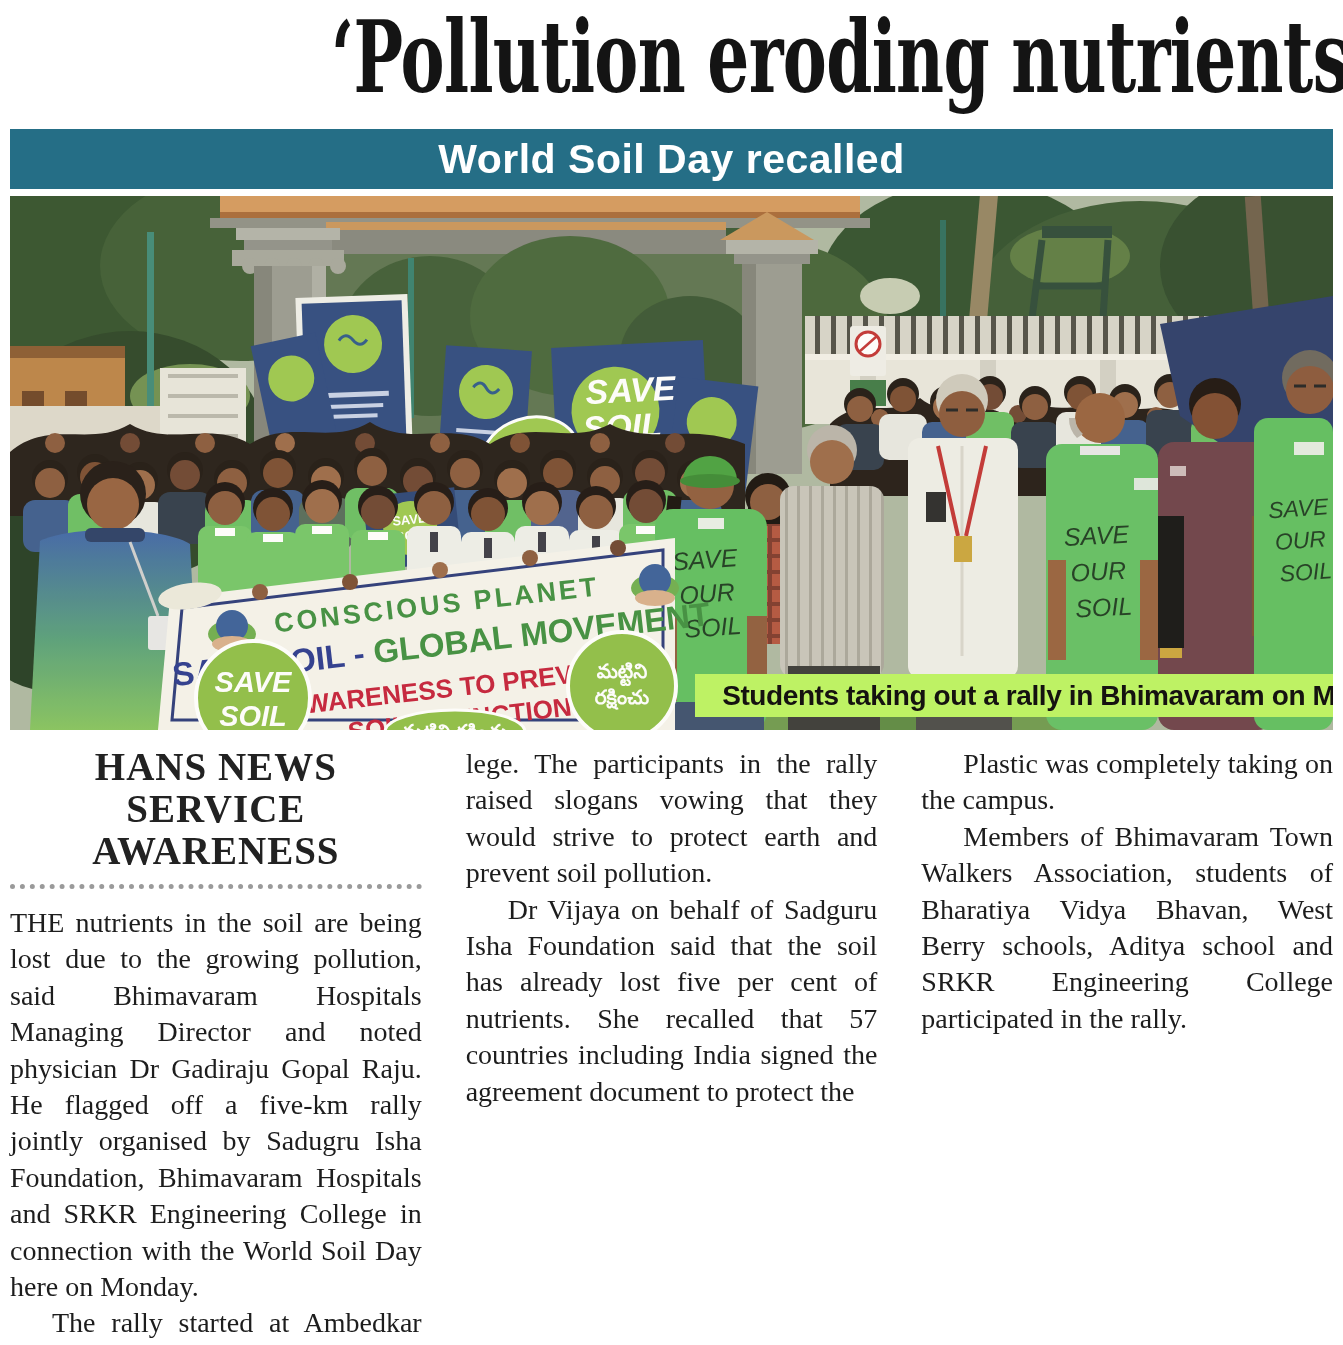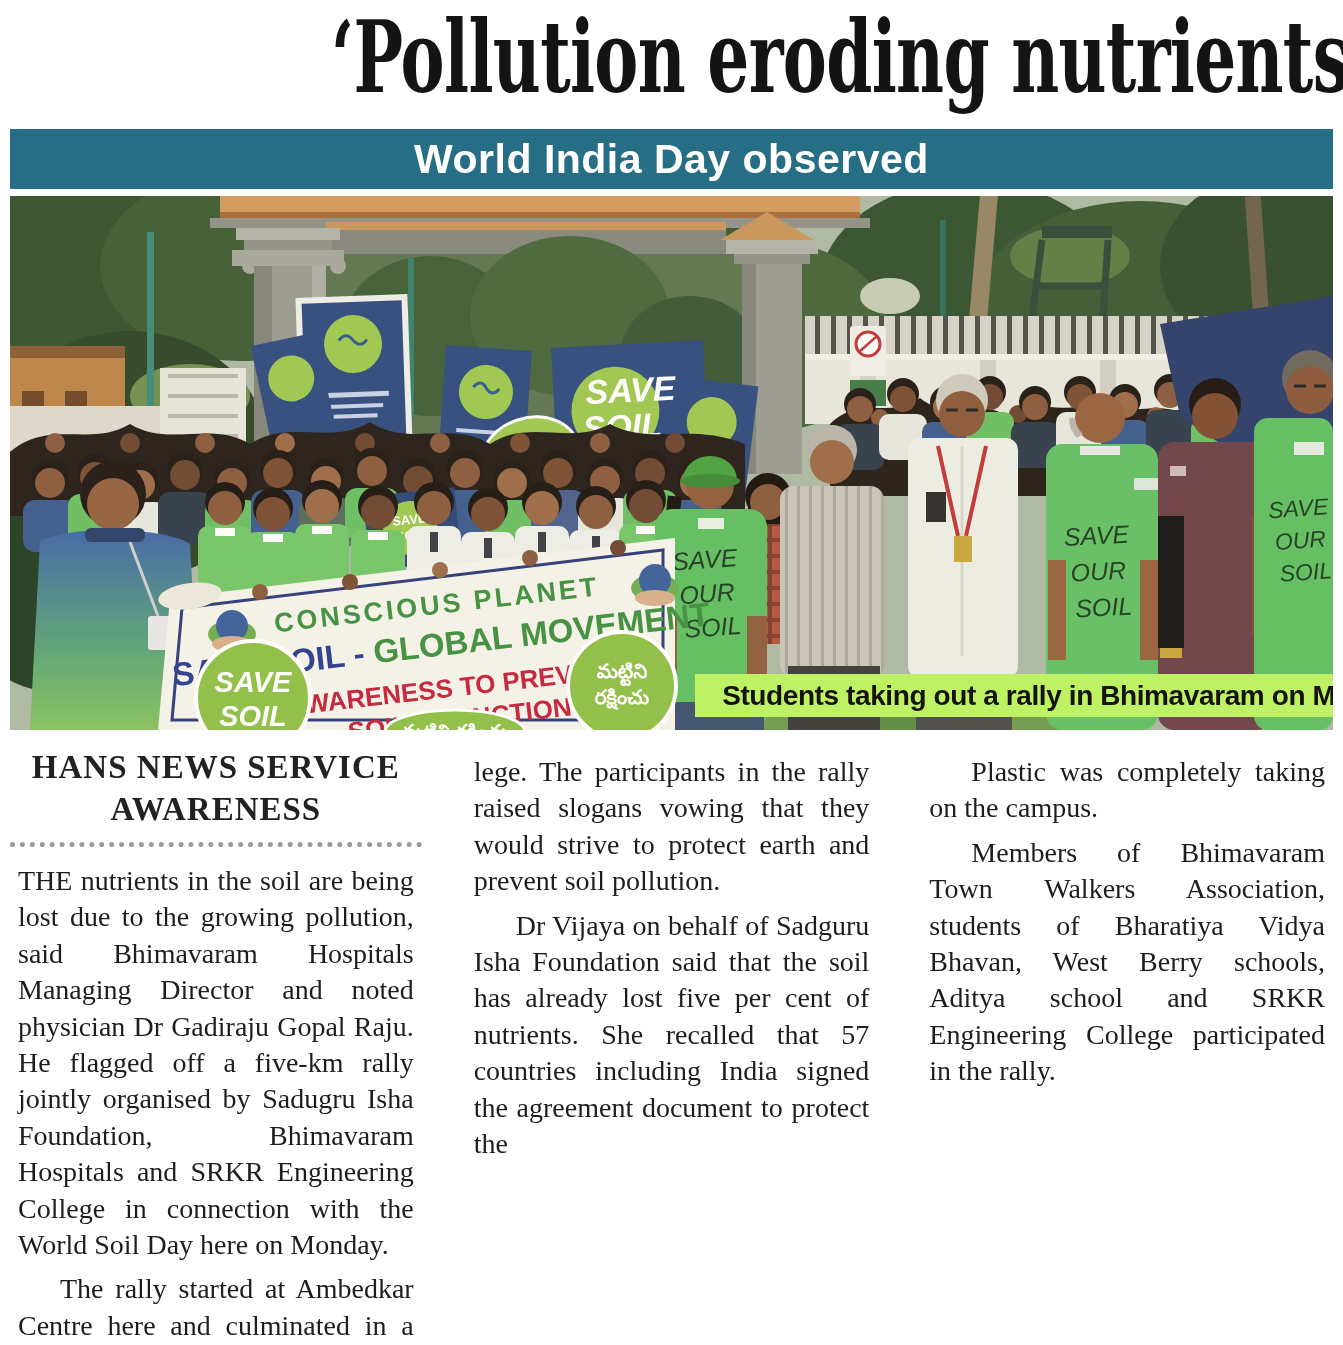--- a/index.html
+++ b/index.html
@@ -26,36 +26,36 @@
   .photo svg text{font-family:"Liberation Sans",sans-serif;}
   .caption{position:absolute;left:685px;top:478px;width:748px;height:43px;
            background:#bef264;display:flex;align-items:center;justify-content:center;
            font-family:"Liberation Sans",sans-serif;font-weight:bold;font-size:28px;
            letter-spacing:-0.4px;color:#151210;}
 
   
   .article{position:absolute;top:746px;left:10px;width:1323px;
            display:flex;gap:44px;}
   .col{flex:1;min-width:0;}
-  .byline{font-weight:bold;font-size:33px;line-height:42px;text-align:center;
+  .byline{font-weight:bold;font-size:39px;line-height:42px;text-align:center;
           letter-spacing:1px;color:#222;padding-bottom:12px;margin-bottom:16px;
           border-bottom:5px dotted #9a9a9a;}
-  .col p{margin:8px;font-size:28px;line-height:36.4px;text-align:justify;
+  .col p{margin:0;font-size:28px;line-height:36.4px;text-align:justify;
          color:#1d1d1d;}
   .col p.indent{text-indent:42px;}
 </style>
 </head>
 <body>
 
 <div class="headline">
   <span class="scale">‘Pollution eroding nutrients in soil’</span>
 </div>
 
 <div class="strap">
-  <span>World India Day observed</span>
+  <span>World Soil Day recalled</span>
 </div>
 
 <div class="photo">
 <svg width="1323" height="534" viewBox="0 0 1323 534" preserveAspectRatio="none">
   <defs>
     <pattern id="fence" width="16" height="46" patternUnits="userSpaceOnUse">
       <rect width="16" height="46" fill="#d7d5ca"></rect>
           <rect x="5" width="5" height="46" fill="#4e4e46"></rect>
     </pattern>
     <pattern id="stripes" width="12" height="12" patternUnits="userSpaceOnUse">

